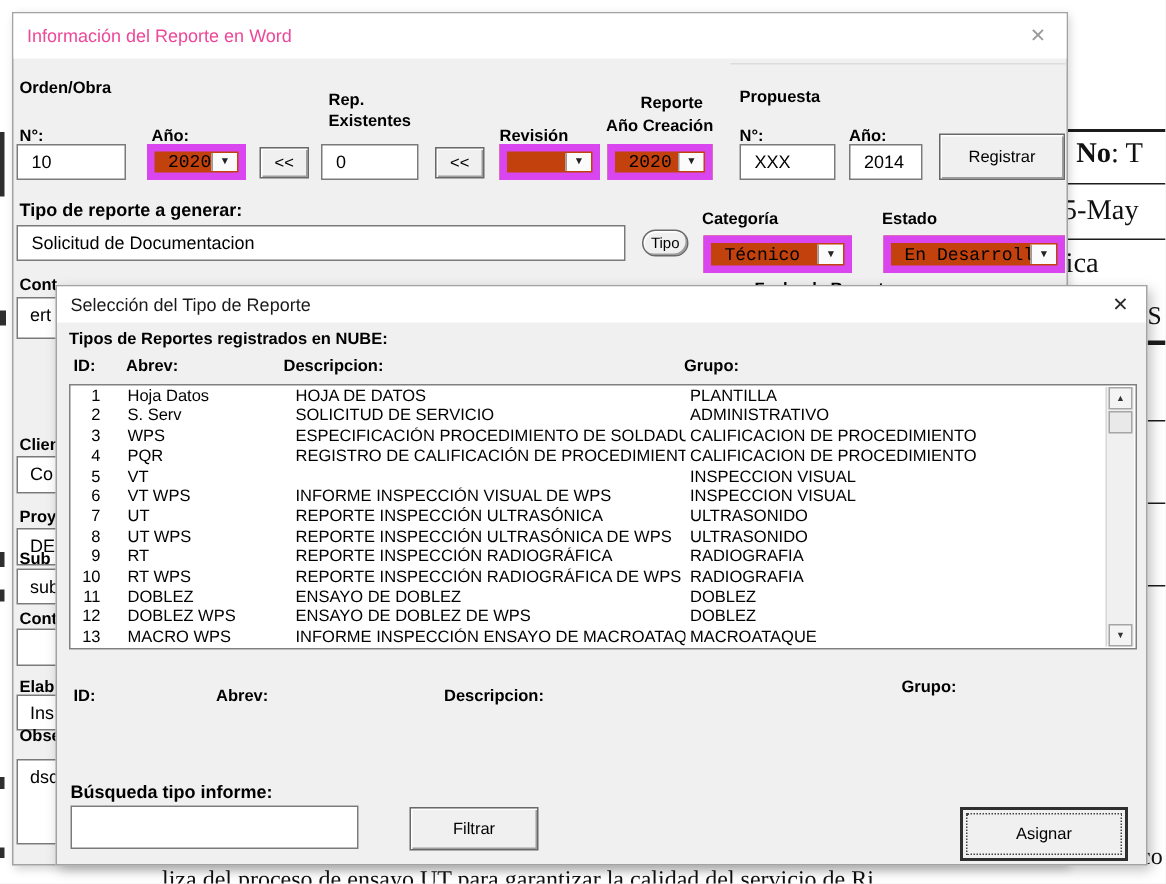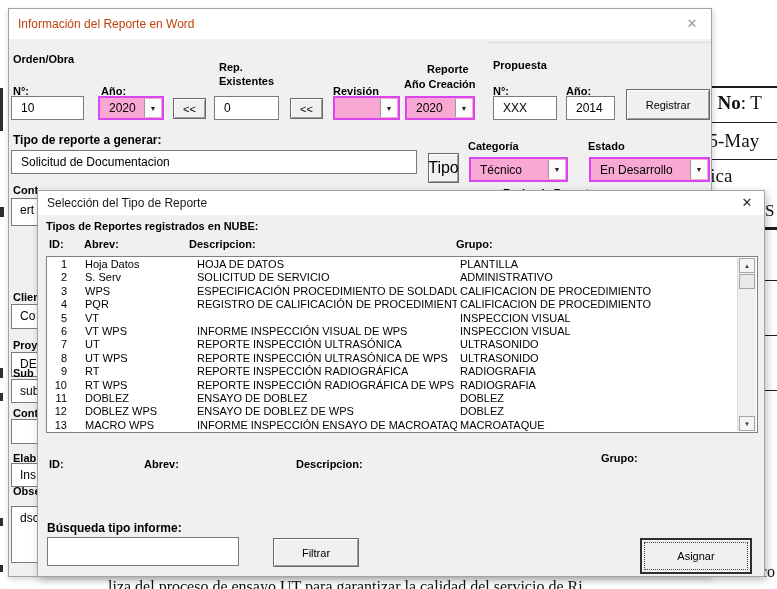--- a/index.html
+++ b/index.html
@@ -14,29 +14,29 @@
   .doc-text{position:absolute;font-family:"Liberation Serif",serif;color:#111;white-space:nowrap;}
   .edge-mark{position:absolute;background:#2e2e2e;}
   
   .dlg{position:absolute;background:#f0f0f0;border:1px solid #a3a3a3;box-sizing:border-box;}
   .d1{left:8px;top:8px;width:704px;height:569px;z-index:10;box-shadow:1px 2px 6px rgba(0,0,0,.18);}
   .d2{left:37px;top:190px;width:728px;height:387px;z-index:20;box-shadow:2px 3px 8px rgba(0,0,0,.25);}
   .titlebar{position:absolute;left:0;top:0;right:0;background:#ffffff;}
   .d1 .titlebar{height:30px;}
   .d2 .titlebar{height:24px;}
   .title{position:absolute;left:9px;font-size:12px;white-space:nowrap;}
-  .d1 .title{top:8px;color:#c2410c;}
+  .d1 .title{top:8px;color:#ec4899;}
   .d2 .title{top:5px;color:#1a1a1a;}
   .close-x{position:absolute;width:18px;height:18px;text-align:center;line-height:18px;font-size:13px;cursor:default;background:transparent;border:0;padding:0;}
   .d1 .close-x{right:10px;top:6px;color:#9a9a9a;}
   .d2 .close-x{right:8px;top:3px;color:#2b2b2b;}
   .lbl{position:absolute;font-size:11px;font-weight:bold;color:#000;white-space:nowrap;}
   .tb{position:absolute;box-sizing:border-box;background:#fff;border:1px solid #7a7a7a;font-family:"Liberation Sans",sans-serif;font-size:12px;color:#000;padding:0 0 0 9px;}
   input.tb{outline:none;}
-  .combo{position:absolute;box-sizing:border-box;background:#f9a8d4;border:2px solid #d946ef;}
+  .combo{position:absolute;box-sizing:border-box;background:#c2410c;border:5px solid #d946ef;font-family:Liberation Mono, monospace;}
   .combo .val{position:absolute;left:9px;top:50%;transform:translateY(-50%);font-size:12px;white-space:nowrap;}
   .combo .arrow{position:absolute;top:1px;bottom:1px;right:1px;width:16px;background:#fbfbfb;border-left:1px solid #9a9a9a;
     display:flex;align-items:center;justify-content:center;font-size:7px;color:#222;}
   .btn{position:absolute;box-sizing:border-box;background:#f0f0f0;border:1px solid #696969;
     box-shadow:inset 1px 1px 0 #ffffff, inset -1px -1px 0 #9d9d9d;
     font-family:"Liberation Sans",sans-serif;font-size:11px;color:#000;
     display:flex;align-items:center;justify-content:center;padding:0;cursor:default;}
   .btn.default-focus{border:2px solid #2f2f2f;outline:1px dotted #444;outline-offset:-5px;box-shadow:none;}
   .frame-line{position:absolute;height:1px;background:#dcdcdc;}
   
@@ -117,21 +117,21 @@
   <div class="combo" style="left:396px;top:87px;width:70px;height:24px;">
     <span class="val">2020</span>
     <span class="arrow">▼</span>
   </div>
   <input class="tb" style="left: 484px; top: 87px; width: 64px; height: 24px;" value="XXX">
   <input class="tb" style="left: 557px; top: 87px; width: 49px; height: 24px;" value="2014">
   <button class="btn" style="left:617px;top:80px;width:84px;height:31px;">Registrar</button>
 
   <span class="lbl" style="left:4px;top:124px;font-size:12px;">Tipo de reporte a generar:</span>
   <input class="tb" style="left: 2px; top: 141px; width: 406px; height: 24px;" value="Solicitud de Documentacion">
-  <button class="btn" style="left:419px;top:144px;width:31px;height:30px;font-size:16px;">Tipo</button>
+  <button class="btn" style="left:419px;top:144px;width:31px;height:18px;font-size:10px;border-radius:12px;">Tipo</button>
   <span class="lbl" style="left:459px;top:131px;">Categoría</span>
   <div class="combo" style="left:460px;top:148px;width:99px;height:25px;">
     <span class="val">Técnico</span>
     <span class="arrow">▼</span>
   </div>
   <span class="lbl" style="left:579px;top:131px;">Estado</span>
   <div class="combo" style="left:580px;top:148px;width:121px;height:25px;">
     <span class="val">En Desarrollo</span>
     <span class="arrow">▼</span>
   </div>

